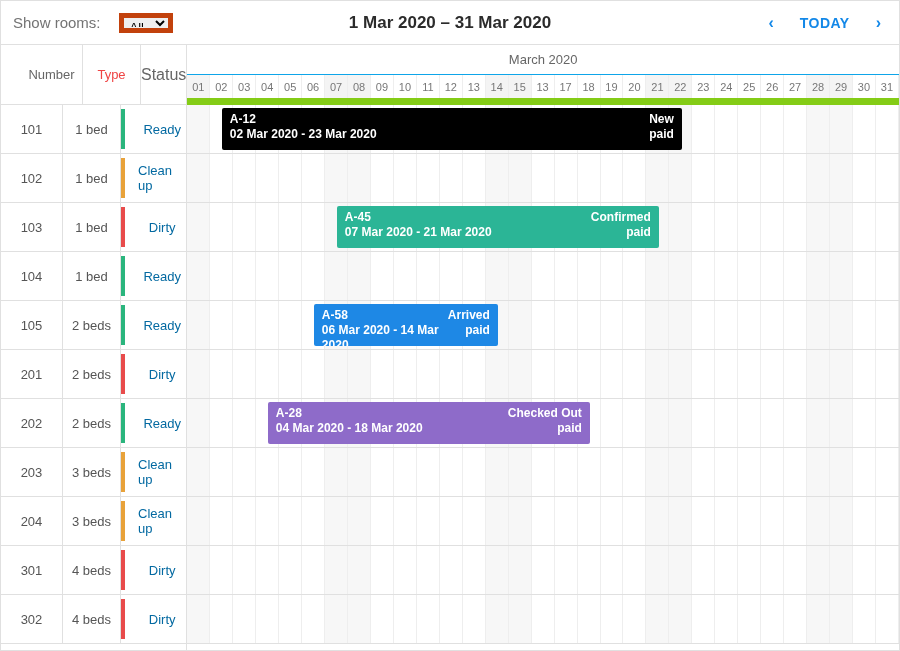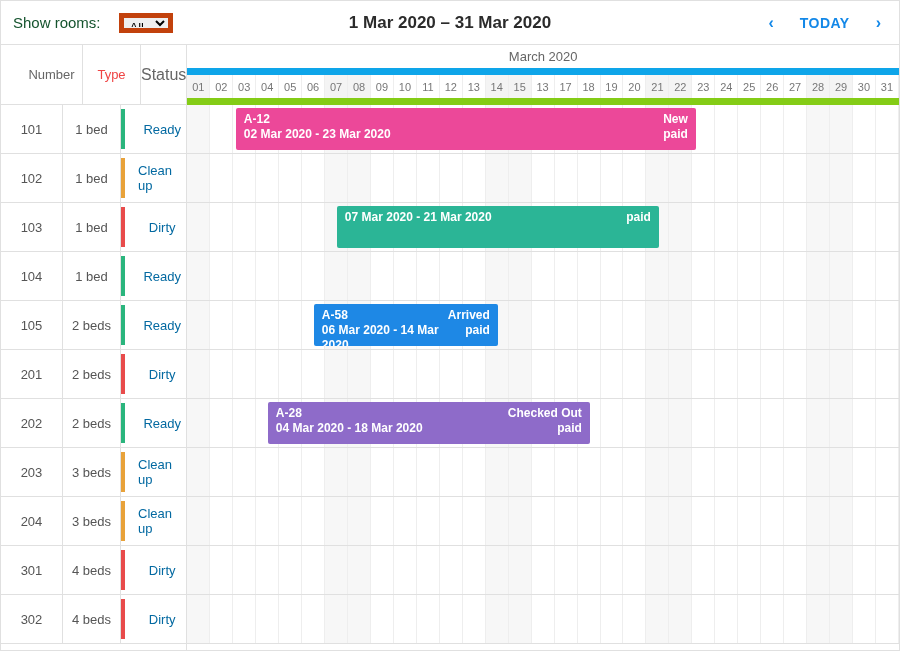--- a/index.html
+++ b/index.html
@@ -18,21 +18,21 @@
     position: relative;
   }
   .topbar {
     display: flex;
     align-items: center;
     height: 44px;
     padding: 0 12px;
     border-bottom: 1px solid #e0e0e0;
     position: relative;
   }
-  .filter-label { color: #14532d; font-size: 15px; margin-right: 18px; }
+  .filter-label { color: #737373; font-size: 15px; margin-right: 18px; }
   .filter-select {
     font-size: 13px; padding: 1px 2px;
     border: 5px solid #c2410c;
     background: #efefef;
     height: 20px;
     width: 54px;
   }
   .date-range {
     position: absolute; left: 0; right: 0; text-align: center;
     font-size: 17px; font-weight: bold; color: #2b2b2b;
@@ -69,21 +69,21 @@
   .rr-num { width: 62px; border-right: 1px solid #e0e0e0; display:flex;align-items:center;justify-content:center;color:#555;}
   .rr-type { width: 58px; border-right: 1px solid #e0e0e0; display:flex;align-items:center;justify-content:center;color:#555;}
   .rr-status { flex:1; display:flex;align-items:center;justify-content:center;color:#0369a1; position:relative;padding-left:17px;}
   .status-bar { position:absolute; left:0; top:4px; bottom:4px; width:4px; }
   .st-ready { background:#2ab57d; }
   .st-clean { background:#e8a23a; }
   .st-dirty { background:#e84b4b; }
 
   .right-pane { flex:1; position:relative; overflow:hidden; }
   .month-head {
-    height: 30px; border-bottom: 7px solid #0ea5e9;
+    height: 30px; border-bottom: 1px solid #0ea5e9;
     display:flex;align-items:center;justify-content:center;
     color:#666;
   }
   .days-head {
     height: 30px; border-bottom: 7px solid #84cc16;
     display:flex;
   }
   .day-cell-h {
     flex: 1 1 0;
     border-right: 1px solid #eee;
@@ -108,21 +108,21 @@
     color: #fff;
     font-size: 12px;
     padding: 4px 8px 2px 8px;
     cursor: pointer;
     line-height: 1.25;
     overflow: hidden;
   }
   .ev-title { font-weight: bold; display:flex; justify-content:space-between;}
   .ev-sub { font-weight: bold; display:flex; justify-content:space-between; font-size:12px;}
   .ev-status-r { text-align:right; font-weight:bold;}
-  .c-orange { background:#ec4899;margin-left:14px; }
+  .c-orange { background:#000000; }
   .c-teal   { background:#2bb596; }
   .c-blue   { background:#1e88e5; }
   .c-purple { background:#8e6bc9; }
 </style>
 </head>
 <body>
 
 <div class="container">
   <div class="topbar">
     <span class="filter-label">Show rooms:</span>
@@ -606,20 +606,24 @@
             <div class="ev-title">
               <span>A-12</span>
               <span class="ev-status-r">New</span>
             </div>
             <div class="ev-sub">
               <span>02 Mar 2020 - 23 Mar 2020</span>
               <span class="ev-status-r">paid</span>
             </div>
           </div>
           <div class="event c-teal" style="left: 149.5px; width: 322px; top: 101px;">
+            <div class="ev-title">
+              <span>A-45</span>
+              <span class="ev-status-r">Confirmed</span>
+            </div>
             <div class="ev-sub">
               <span>07 Mar 2020 - 21 Mar 2020</span>
               <span class="ev-status-r">paid</span>
             </div>
           </div>
           <div class="event c-blue" style="left: 126.5px; width: 184px; top: 199px;">
             <div class="ev-title">
               <span>A-58</span>
               <span class="ev-status-r">Arrived</span>
             </div>

